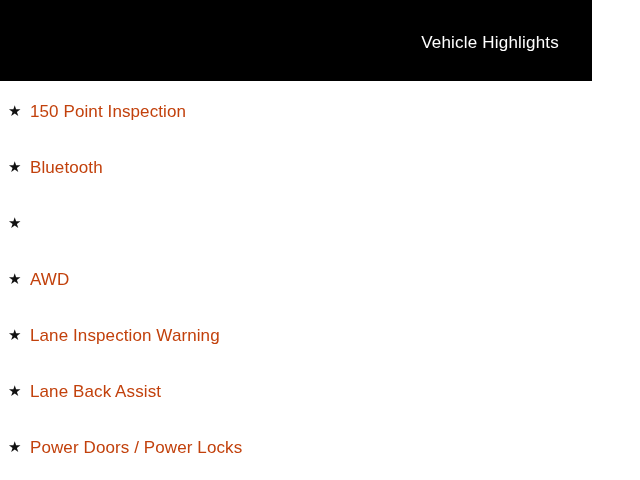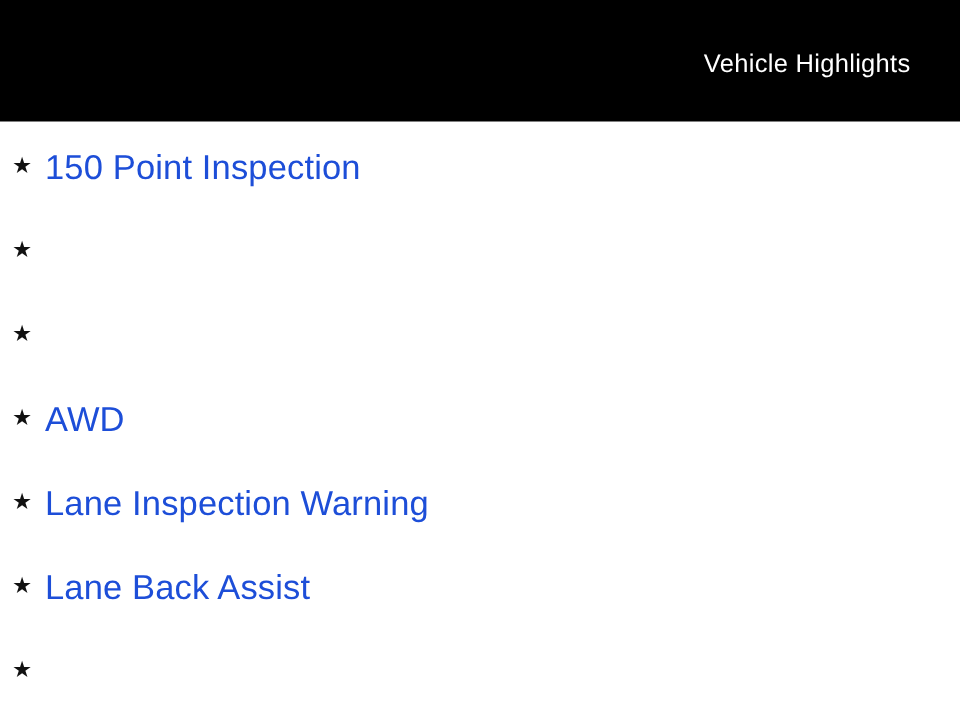--- a/index.html
+++ b/index.html
@@ -9,21 +9,21 @@
   }
   body {
     width: 640px;
     height: 480px;
     overflow: hidden;
     font-family: "Liberation Sans", sans-serif;
     -webkit-font-smoothing: antialiased;
   }
   .topbar {
     box-sizing: border-box;
-    width: 640px;
+    width: 592px;
     height: 81px;
     background: #000000;
     display: flex;
     align-items: center;
     justify-content: flex-end;
     padding-right: 33px;
   }
   .topbar .title {
     color: #ffffff;
     font-size: 17px;
@@ -47,42 +47,43 @@
     width: 16px;
     font-size: 15px;
     line-height: 1;
     color: #111111;
     flex: 0 0 auto;
     text-align: left;
     margin-right: 6px;
     transform: translateY(-1px);
   }
   .label {
-    font-size: 23px;
-    color: #1d4ed8;
+    font-size: 17px;
+    color: #c2410c;
     line-height: 1;
     letter-spacing: 0.1px;
   }
 </style>
 </head>
 <body>
 
 <header class="topbar">
   <div class="title">Vehicle Highlights</div>
 </header>
 
 <main class="highlights">
 
     <div class="row">
       <span class="star">★</span>
       <span class="label">150 Point Inspection</span>
     </div>
 
     <div class="row">
       <span class="star">★</span>
+      <span class="label">Bluetooth</span>
     </div>
 
     <div class="row">
       <span class="star">★</span>
     </div>
 
     <div class="row">
       <span class="star">★</span>
       <span class="label">AWD</span>
     </div>
@@ -92,14 +93,15 @@
       <span class="label">Lane Inspection Warning</span>
     </div>
 
     <div class="row">
       <span class="star">★</span>
       <span class="label">Lane Back Assist</span>
     </div>
 
     <div class="row">
       <span class="star">★</span>
+      <span class="label">Power Doors / Power Locks</span>
     </div>
   </main>
 
 </body></html>

